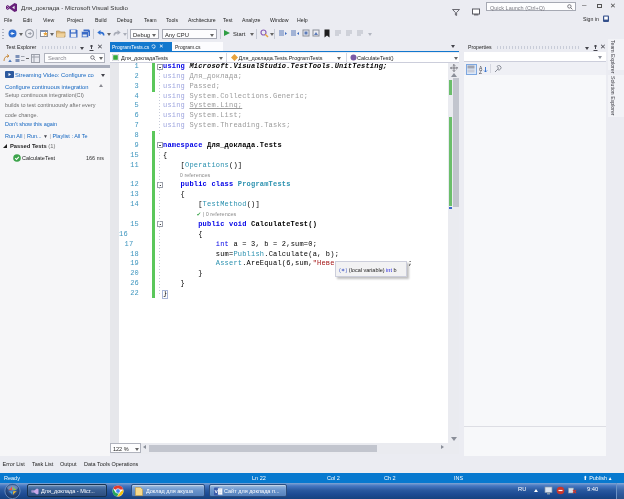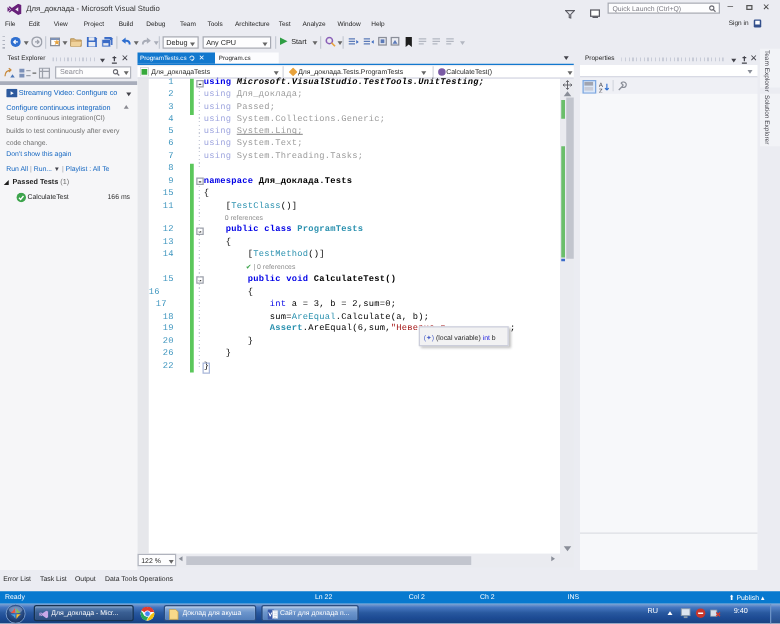--- a/index.html
+++ b/index.html
@@ -278,48 +278,48 @@
       <div class="abs mono" style="left:163.00px;top:62.00px;font-size:7px;line-height:9.87px;white-space:pre;"><span style="color:#0000E6;font-weight:bold;">using </span><span style="color:#000000;font-weight:bold;font-style:italic;">Microsoft.VisualStudio.TestTools.UnitTesting;</span></div>
       <div class="abs mono" style="left:119px;top:71.87px;width:20px;text-align:right;font-size:7px;line-height:9.87px;color:#3D95BE;">2</div>
       <div class="abs mono" style="left:163.00px;top:71.87px;font-size:7px;line-height:9.87px;white-space:pre;"><span style="color:#9FA6DF;">using </span><span style="color:#9B9B9B;">Для_доклада;</span></div>
       <div class="abs mono" style="left:119px;top:81.74px;width:20px;text-align:right;font-size:7px;line-height:9.87px;color:#3D95BE;">3</div>
       <div class="abs mono" style="left:163.00px;top:81.74px;font-size:7px;line-height:9.87px;white-space:pre;"><span style="color:#9FA6DF;">using </span><span style="color:#9B9B9B;">Passed;</span></div>
       <div class="abs mono" style="left:119px;top:91.61px;width:20px;text-align:right;font-size:7px;line-height:9.87px;color:#3D95BE;">4</div>
       <div class="abs mono" style="left:163.00px;top:91.61px;font-size:7px;line-height:9.87px;white-space:pre;"><span style="color:#9FA6DF;">using </span><span style="color:#9B9B9B;">System.Collections.Generic;</span></div>
       <div class="abs mono" style="left:119px;top:101.48px;width:20px;text-align:right;font-size:7px;line-height:9.87px;color:#3D95BE;">5</div>
       <div class="abs mono" style="left:163.00px;top:101.48px;font-size:7px;line-height:9.87px;white-space:pre;"><span style="color:#9FA6DF;">using </span><span style="color:#9B9B9B;text-decoration:underline;">System.Linq;</span></div>
       <div class="abs mono" style="left:119px;top:111.35px;width:20px;text-align:right;font-size:7px;line-height:9.87px;color:#3D95BE;">6</div>
-      <div class="abs mono" style="left:163.00px;top:111.35px;font-size:7px;line-height:9.87px;white-space:pre;"><span style="color:#9FA6DF;">using </span><span style="color:#9B9B9B;">System.Text;</span></div>
+      <div class="abs mono" style="left:163.00px;top:111.35px;font-size:7px;line-height:9.87px;white-space:pre;"><span style="color:#9FA6DF;">using </span><span style="color:#9B9B9B;">System.List;</span></div>
       <div class="abs mono" style="left:119px;top:121.22px;width:20px;text-align:right;font-size:7px;line-height:9.87px;color:#3D95BE;">7</div>
       <div class="abs mono" style="left:163.00px;top:121.22px;font-size:7px;line-height:9.87px;white-space:pre;"><span style="color:#9FA6DF;">using </span><span style="color:#9B9B9B;">System.Threading.Tasks;</span></div>
       <div class="abs mono" style="left:119px;top:131.09px;width:20px;text-align:right;font-size:7px;line-height:9.87px;color:#3D95BE;">8</div>
       <div class="abs mono" style="left:119px;top:140.96px;width:20px;text-align:right;font-size:7px;line-height:9.87px;color:#3D95BE;">9</div>
       <div class="abs mono" style="left:163.00px;top:140.96px;font-size:7px;line-height:9.87px;white-space:pre;"><span style="color:#0000E6;font-weight:bold;">namespace </span><span style="color:#000000;font-weight:bold;">Для_доклада.Tests</span></div>
       <div class="abs mono" style="left:119px;top:150.83px;width:20px;text-align:right;font-size:7px;line-height:9.87px;color:#3D95BE;">15</div>
       <div class="abs mono" style="left:163.00px;top:150.83px;font-size:7px;line-height:9.87px;white-space:pre;"><span style="color:#000000;">{</span></div>
       <div class="abs mono" style="left:119px;top:160.70px;width:20px;text-align:right;font-size:7px;line-height:9.87px;color:#3D95BE;">11</div>
-      <div class="abs mono" style="left:163.00px;top:160.70px;font-size:7px;line-height:9.87px;white-space:pre;"><span style="color:#000000;">    [</span><span style="color:#2B91AF;">TestClass</span><span style="color:#000000;">()]</span></div>
+      <div class="abs mono" style="left:163.00px;top:160.70px;font-size:7px;line-height:9.87px;white-space:pre;"><span style="color:#000000;">    [</span><span style="color:#2B91AF;">Operations</span><span style="color:#000000;">()]</span></div>
       <div class="abs ui" style="left:179.80px;top:170.57px;font-size:5.5px;line-height:9.87px;white-space:pre;"><span style="color:#8C8C8C;">0 references</span></div>
       <div class="abs mono" style="left:119px;top:180.44px;width:20px;text-align:right;font-size:7px;line-height:9.87px;color:#3D95BE;">12</div>
       <div class="abs mono" style="left:163.00px;top:180.44px;font-size:7px;line-height:9.87px;white-space:pre;"><span style="color:#0000E6;font-weight:bold;">    public class </span><span style="color:#2B91AF;font-weight:bold;">ProgramTests</span></div>
       <div class="abs mono" style="left:119px;top:190.31px;width:20px;text-align:right;font-size:7px;line-height:9.87px;color:#3D95BE;">13</div>
       <div class="abs mono" style="left:163.00px;top:190.31px;font-size:7px;line-height:9.87px;white-space:pre;"><span style="color:#000000;">    {</span></div>
       <div class="abs mono" style="left:119px;top:200.18px;width:20px;text-align:right;font-size:7px;line-height:9.87px;color:#3D95BE;">14</div>
       <div class="abs mono" style="left:163.00px;top:200.18px;font-size:7px;line-height:9.87px;white-space:pre;"><span style="color:#000000;">        [</span><span style="color:#2B91AF;">TestMethod</span><span style="color:#000000;">()]</span></div>
       <div class="abs ui" style="left:196.60px;top:210.05px;font-size:5.5px;line-height:9.87px;white-space:pre;"><span style="color:#3DA44C;">✔</span><span style="color:#8C8C8C;"> | 0 references</span></div>
       <div class="abs mono" style="left:119px;top:219.92px;width:20px;text-align:right;font-size:7px;line-height:9.87px;color:#3D95BE;">15</div>
       <div class="abs mono" style="left:163.00px;top:219.92px;font-size:7px;line-height:9.87px;white-space:pre;"><span style="color:#0000E6;font-weight:bold;">        public void </span><span style="color:#000000;font-weight:bold;">CalculateTest</span><span style="color:#000000;font-weight:bold;">()</span></div>
       <div class="abs mono" style="left:119px;top:229.79px;width:20px;text-align:left;font-size:7px;line-height:9.87px;color:#3D95BE;">16</div>
       <div class="abs mono" style="left:163.00px;top:229.79px;font-size:7px;line-height:9.87px;white-space:pre;"><span style="color:#000000;">        {</span></div>
       <div class="abs mono" style="left:119px;top:239.66px;width:20px;text-align:center;font-size:7px;line-height:9.87px;color:#3D95BE;">17</div>
       <div class="abs mono" style="left:163.00px;top:239.66px;font-size:7px;line-height:9.87px;white-space:pre;"><span style="color:#000000;">            </span><span style="color:#0000E6;">int</span><span style="color:#000000;"> a = 3, b = 2,sum=0;</span></div>
       <div class="abs mono" style="left:119px;top:249.53px;width:20px;text-align:right;font-size:7px;line-height:9.87px;color:#3D95BE;">18</div>
-      <div class="abs mono" style="left:163.00px;top:249.53px;font-size:7px;line-height:9.87px;white-space:pre;"><span style="color:#000000;">            sum=</span><span style="color:#2B91AF;">AreEqual</span><span style="color:#000000;">.Calculate(a, b);</span></div>
+      <div class="abs mono" style="left:163.00px;top:249.53px;font-size:7px;line-height:9.87px;white-space:pre;"><span style="color:#000000;">            sum=</span><span style="color:#2B91AF;">Publish</span><span style="color:#000000;">.Calculate(a, b);</span></div>
       <div class="abs mono" style="left:119px;top:259.40px;width:20px;text-align:right;font-size:7px;line-height:9.87px;color:#3D95BE;">19</div>
-      <div class="abs mono" style="left:163.00px;top:259.40px;font-size:7px;line-height:9.87px;white-space:pre;"><span style="color:#000000;">            </span><span style="color:#2B91AF;font-weight:bold;">Assert</span><span style="color:#000000;">.AreEqual(6,sum,</span><span style="color:#A31515;">"Неверно п</span></div>
+      <div class="abs mono" style="left:163.00px;top:259.40px;font-size:7px;line-height:9.87px;white-space:pre;"><span style="color:#000000;">            </span><span style="color:#2B91AF;">Assert</span><span style="color:#000000;">.AreEqual(6,sum,</span><span style="color:#A31515;">"Неверно п</span></div>
       <div class="abs mono" style="left:119px;top:269.27px;width:20px;text-align:right;font-size:7px;line-height:9.87px;color:#3D95BE;">20</div>
       <div class="abs mono" style="left:163.00px;top:269.27px;font-size:7px;line-height:9.87px;white-space:pre;"><span style="color:#000000;">        }</span></div>
       <div class="abs mono" style="left:119px;top:279.14px;width:20px;text-align:right;font-size:7px;line-height:9.87px;color:#3D95BE;">26</div>
       <div class="abs mono" style="left:163.00px;top:279.14px;font-size:7px;line-height:9.87px;white-space:pre;"><span style="color:#000000;">    }</span></div>
       <div class="abs mono" style="left:119px;top:289.01px;width:20px;text-align:right;font-size:7px;line-height:9.87px;color:#3D95BE;">22</div>
       <div class="abs mono" style="left:163.00px;top:289.01px;font-size:7px;line-height:9.87px;white-space:pre;"><span style="color:#000000;">}</span></div>
       <div class="abs" style="left:156.5px;top:63.5px;width:6px;height:6px;border:1px solid #9CA0AA;background:#fff;box-sizing:border-box;">
         <div style="position:absolute;left:1px;top:2px;width:2.5px;height:1px;background:#444;"></div>
       </div>
       <div class="abs" style="left:156.5px;top:142.45999999999998px;width:6px;height:6px;border:1px solid #9CA0AA;background:#fff;box-sizing:border-box;">

